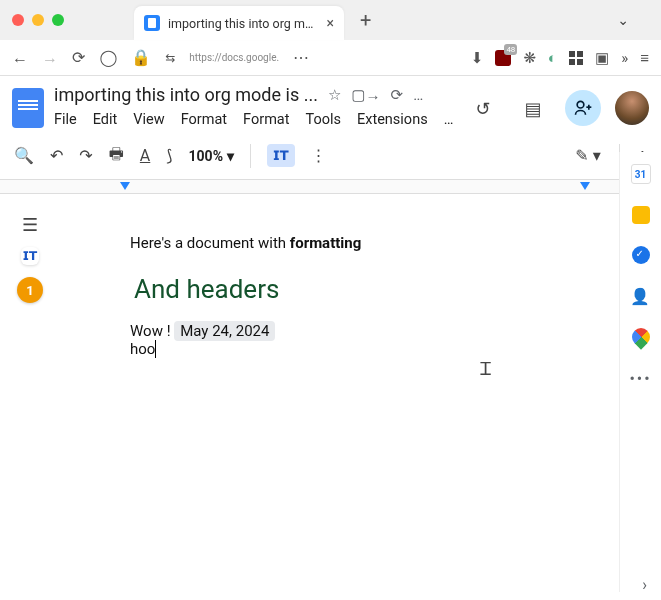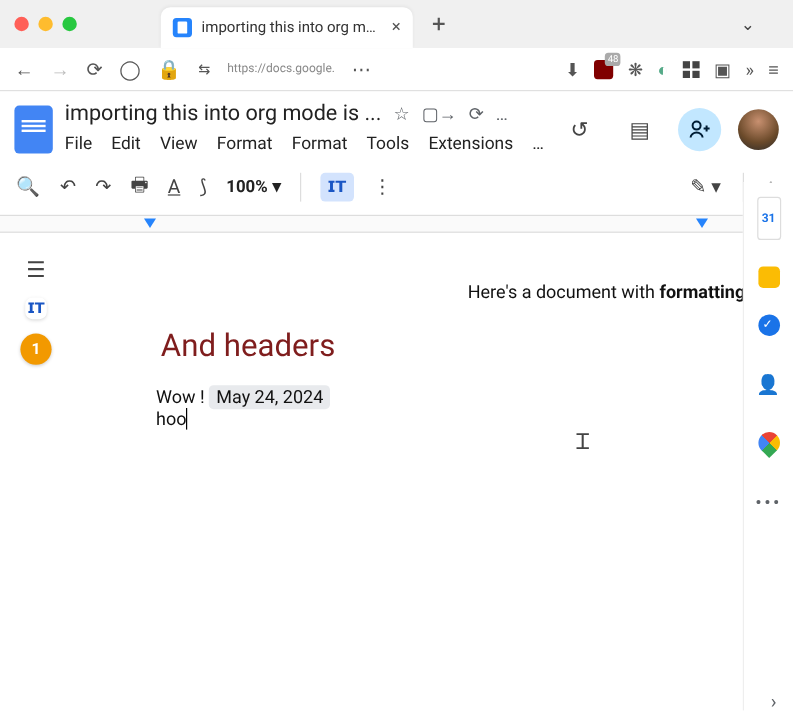--- a/index.html
+++ b/index.html
@@ -59,32 +59,32 @@
   .ruler .marker-r { position:absolute; left:580px; top:2px; width:0; height:0; border-left:5px solid transparent; border-right:5px solid transparent; border-top:8px solid #2684fc; }
 
   
   .workspace { display:flex; height: calc(600px - 40px - 36px - 64px - 48px - 14px); position:relative; }
   .left-tools { width: 60px; padding-top: 20px; display:flex; flex-direction:column; align-items:center; gap:12px; }
   .left-tools .outline { font-size:18px; color:#444; }
   .lt-badge { background:#fff; border-radius:6px; padding:2px; box-shadow:0 1px 3px rgba(0,0,0,.15); font-size:12px; font-weight:700; color:#1a56c4; }
   .warn-badge { width:26px; height:26px; border-radius:50%; background:#f29900; color:#fff; display:flex; align-items:center; justify-content:center; font-size:13px; font-weight:700; box-shadow:0 1px 3px rgba(0,0,0,.2);}
   .page { flex:1; padding: 40px 40px 0 70px; position: relative; overflow:hidden; }
   .scroll { position:absolute; right:0; top:0; width:7px; height:290px; background:#c0c0c0; border-radius:4px; }
-  .para1 { font-size:15px; color:#111; margin-bottom: 22px; text-align: right; }
+  .para1 { font-size:15px; color:#111; margin-bottom: 22px; }
   .bold { font-weight:700; }
-  .h1 { font-size:26px; font-weight:400; color:#7f1d1d; margin-bottom: 18px; padding-left: 4px; }
+  .h1 { font-size:26px; font-weight:400; color:#14532d; margin-bottom: 18px; padding-left: 4px; }
   .para2 { font-size:15px; color:#111; }
   .chip { background:#e8eaed; border-radius:4px; padding:1px 6px; }
   .cursor { border-right: 1.5px solid #000; animation: blink 1s step-end infinite; }
   @keyframes blink { 50% { border-color: transparent; } }
   .ibeam { position:absolute; left:420px; top:164px; color:#444; font-size:18px; }
 
   
   .sidepanel { position:absolute; right:0; top:152px; width:42px; display:flex; flex-direction:column; align-items:center; gap:22px; background:#fff; border-left:1px solid #eee; padding-top:12px; height:440px; }
-  .sp-icon { width:20px; height:36px; display:flex; align-items:center; justify-content:center; font-size:16px; }
+  .sp-icon { width:20px; height:20px; display:flex; align-items:center; justify-content:center; font-size:16px; }
   .cal { background:#fff; border:1px solid #ddd; border-radius:3px; font-size:10px; color:#1a73e8; font-weight:700; padding:1px 3px; }
   .keep { background:#fbbc04; border-radius:4px; width:18px; height:18px; }
   .tasks { background:#1a73e8; border-radius:50%; width:18px; height:18px; position:relative; }
   .tasks::after{content:"✓"; color:#fff; font-size:10px; position:absolute; left:4px; top:2px;}
   .contacts { color:#1a73e8; }
   .maps { width:18px; height:18px; background: conic-gradient(#ea4335 0 25%, #fbbc04 0 50%, #34a853 0 75%, #4285f4 0); border-radius:50% 50% 50% 0; transform: rotate(-45deg); }
   .dots3 { color:#5f6368; letter-spacing:2px; }
   .expand-r { position:absolute; bottom:6px; right:14px; color:#5f6368; font-size:16px; }
 </style>
 </head>

